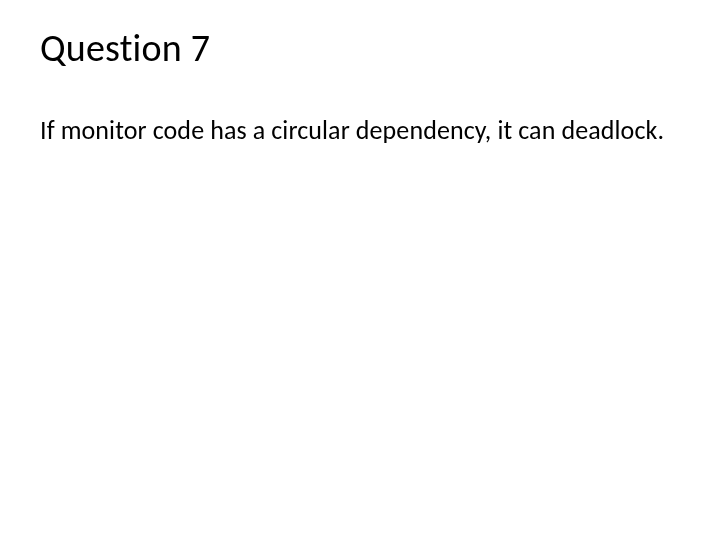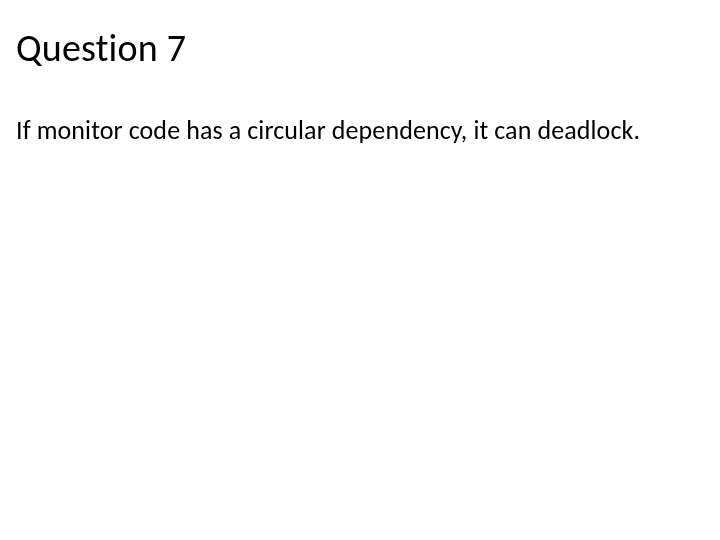--- a/index.html
+++ b/index.html
@@ -9,21 +9,21 @@
     height: 540px;
     background: #ffffff;
     font-family: Calibri, "Segoe UI", Arial, sans-serif;
     color: #000000;
     overflow: hidden;
   }
   .slide {
     box-sizing: border-box;
     width: 720px;
     height: 391px;
-    padding: 28px 40px 40px 16px;
+    padding: 28px 40px 40px 40px;
   }
   .title {
     font-size: 38px;
     font-weight: 400;
     margin: 0 0 44px 0;
     line-height: 1.1;
     letter-spacing: 0.2px;
   }
   .body {
     font-size: 26px;

